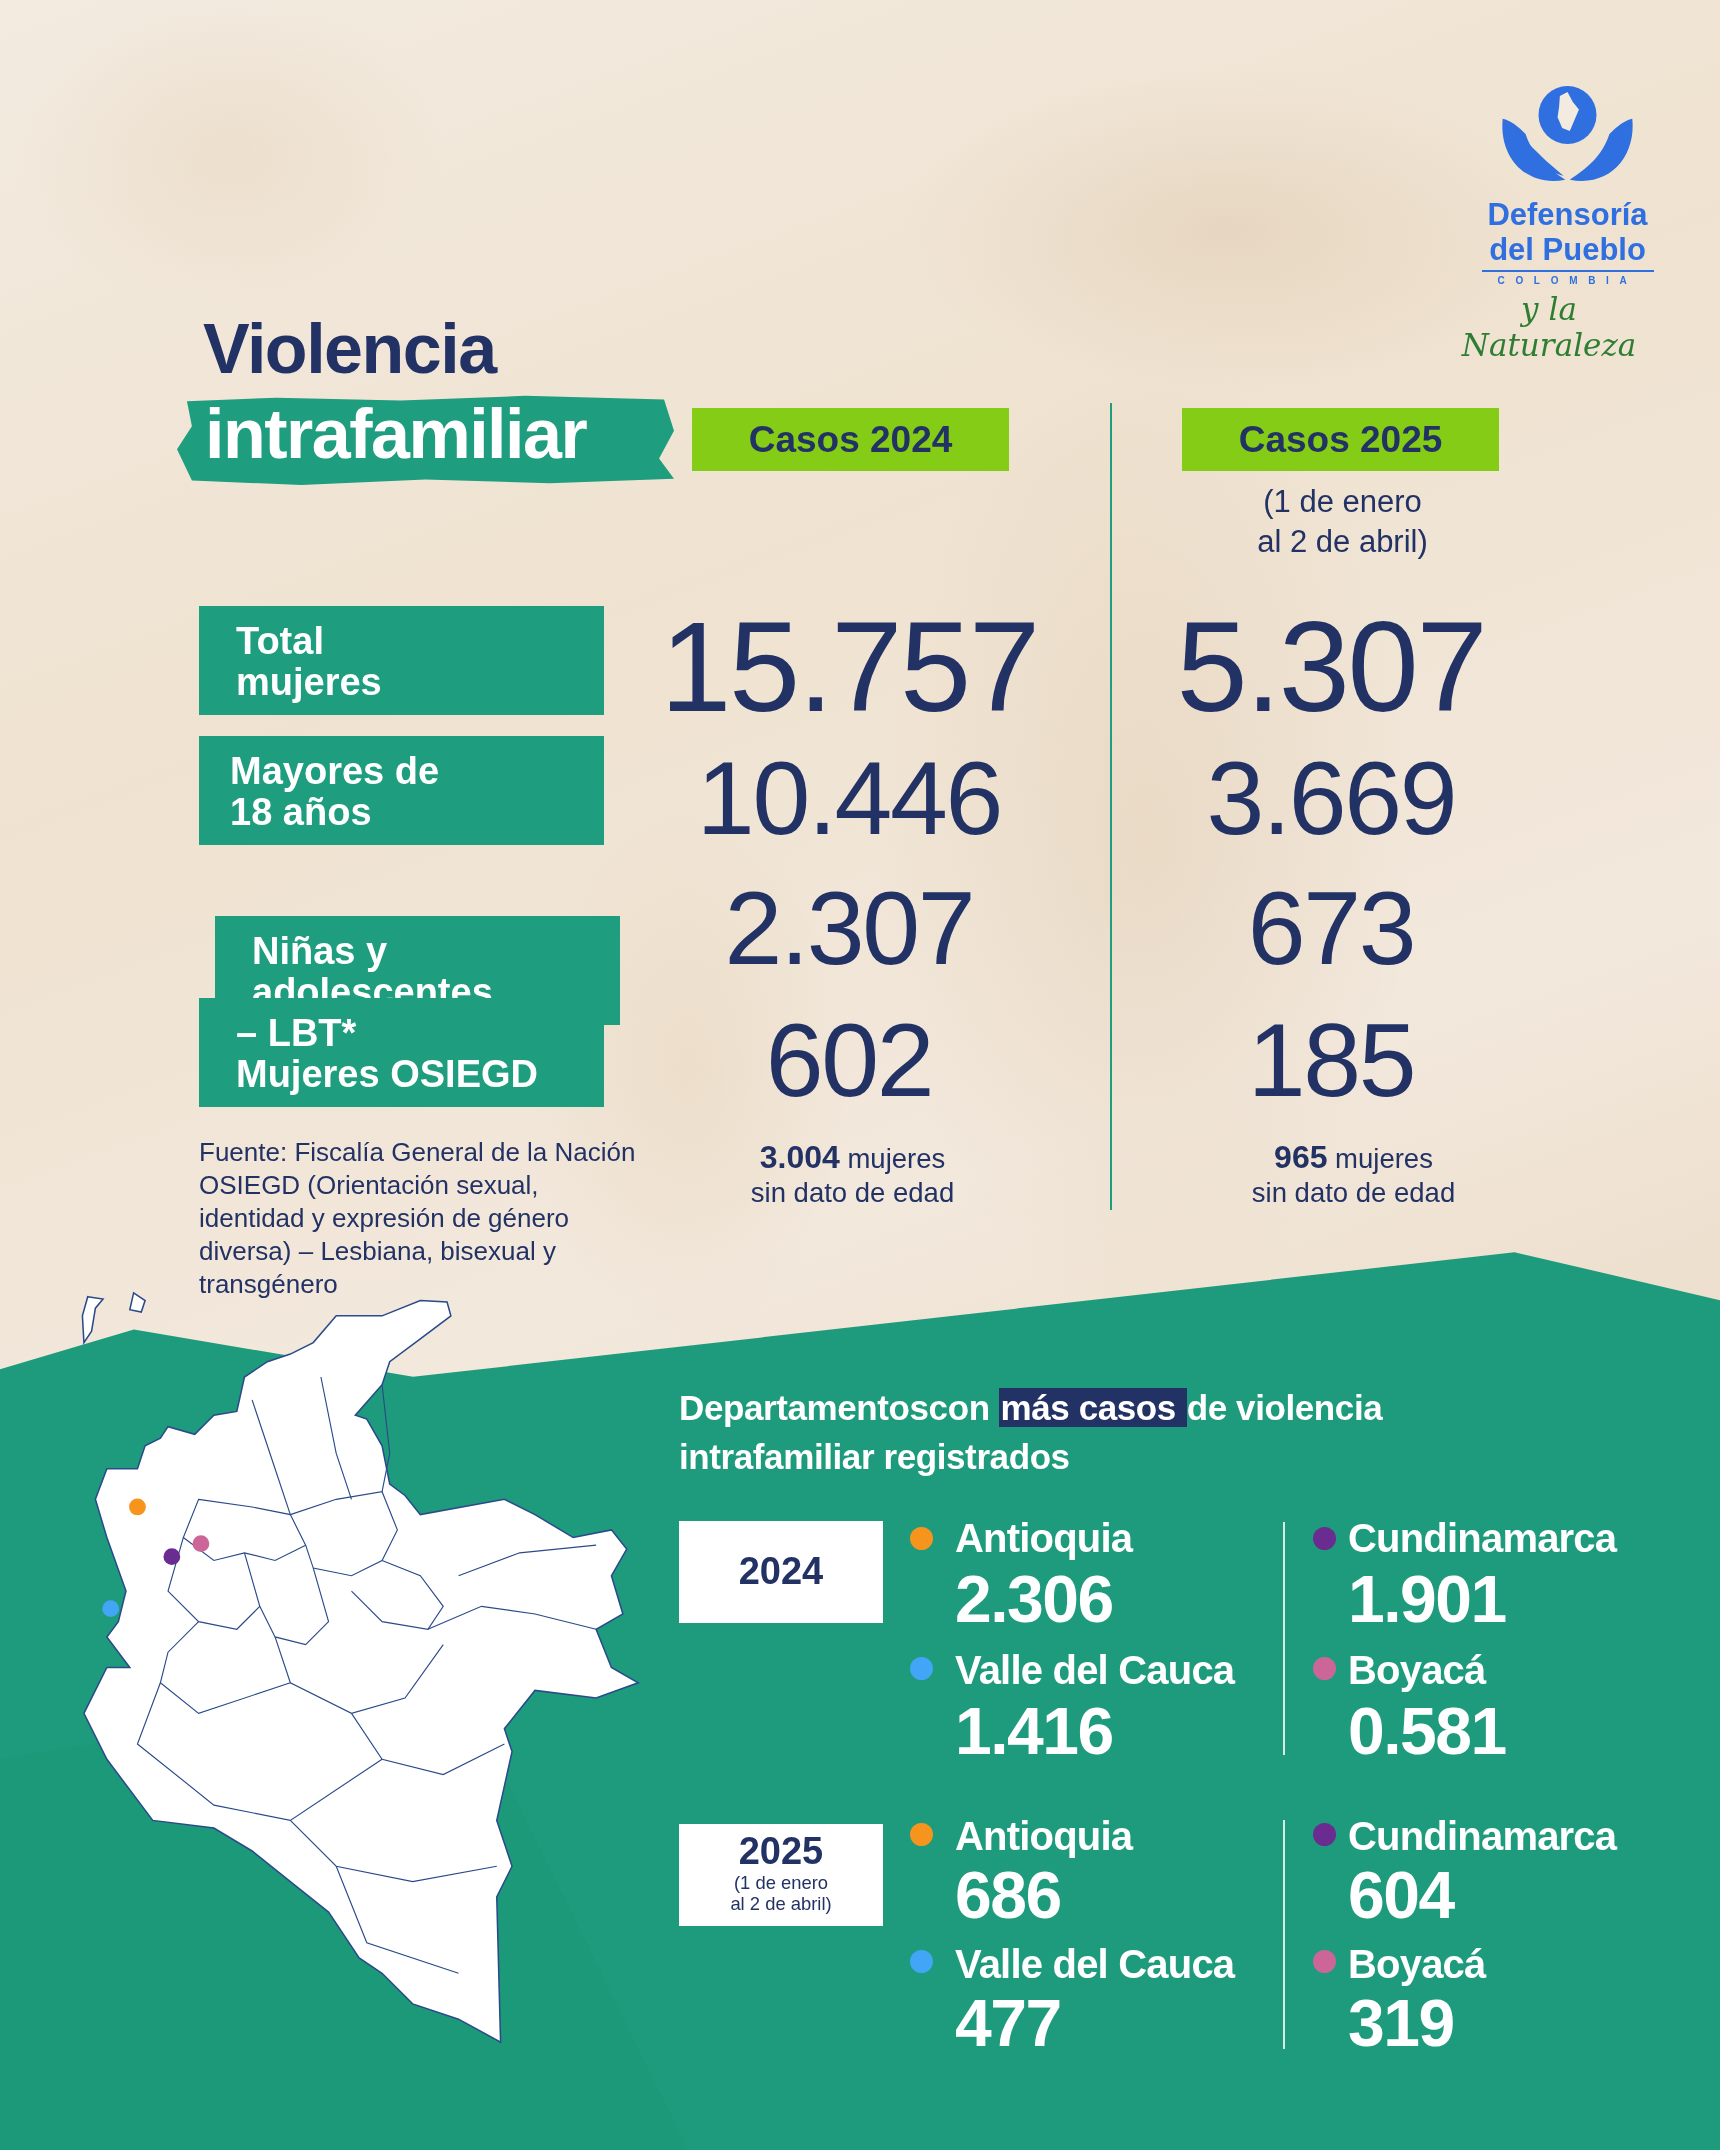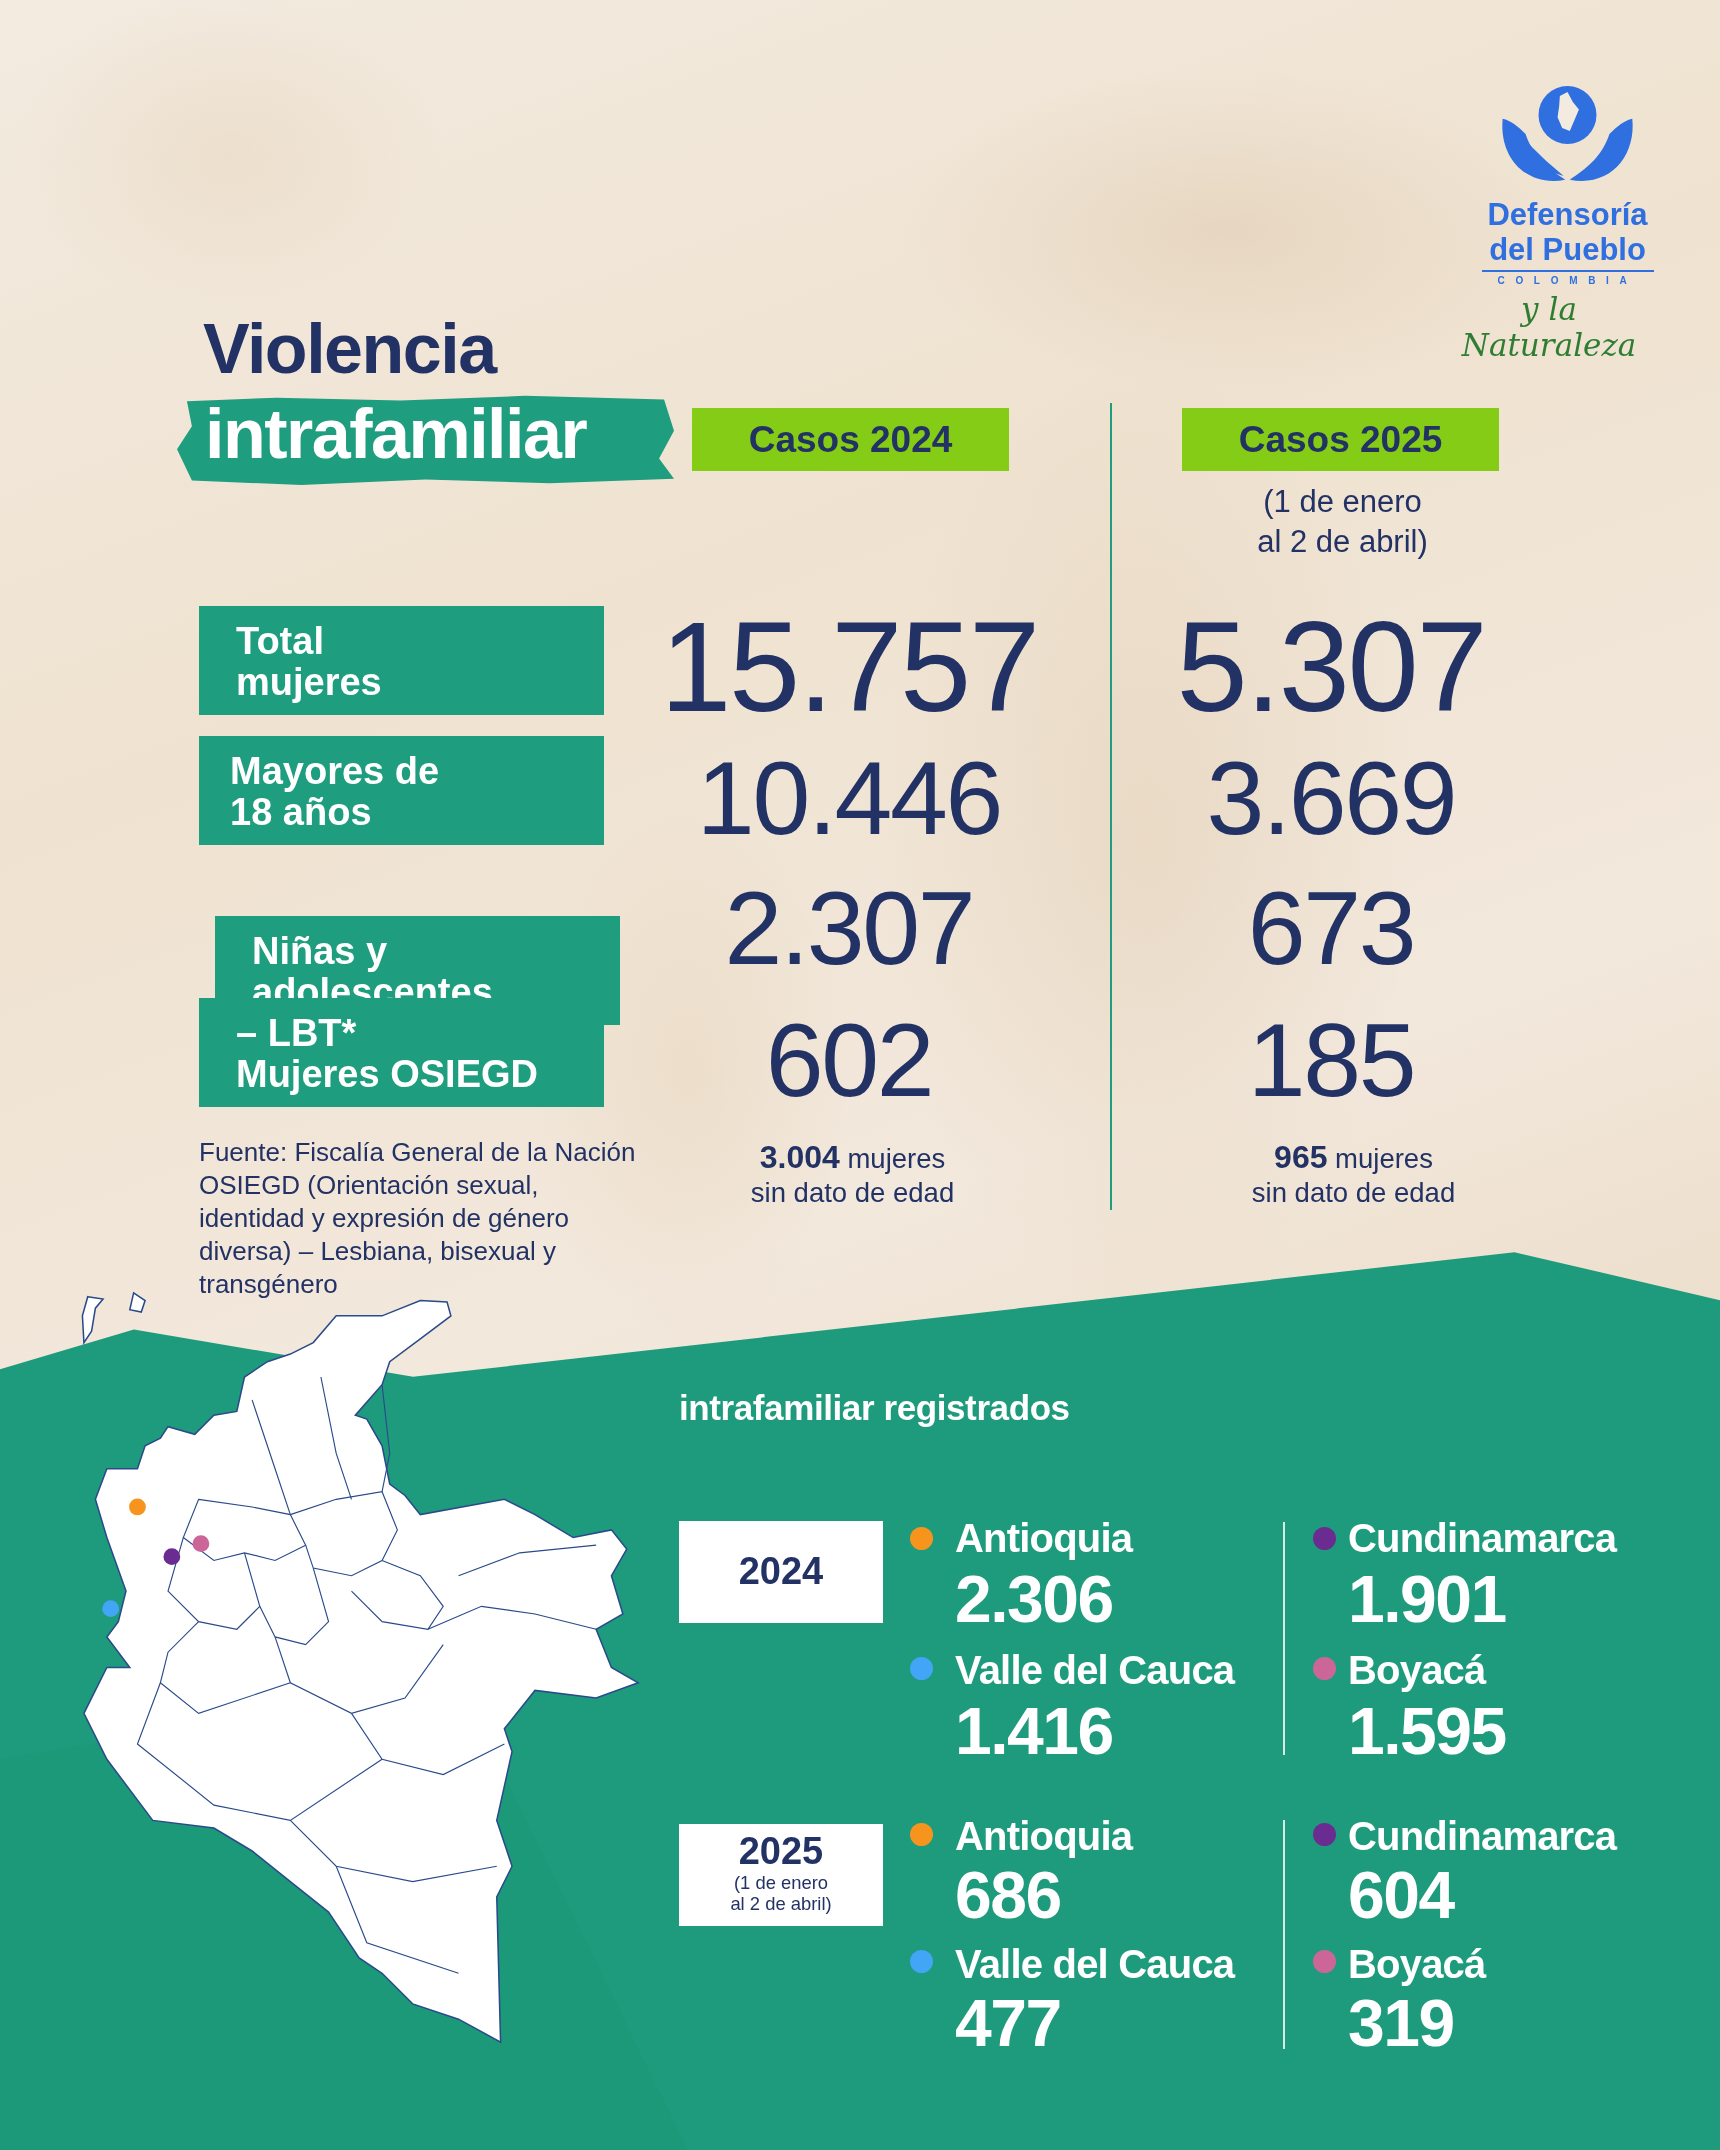--- a/index.html
+++ b/index.html
@@ -157,20 +157,21 @@
     <path d="M340 120 L360 220 L380 280"></path>
     <path d="M420 130 L430 220 L420 270"></path>
   </g>
   <circle cx="100" cy="290" r="11" fill="#f7941d"></circle>
   <circle cx="145" cy="355" r="11" fill="#6a2c91"></circle>
   <circle cx="183" cy="338" r="11" fill="#cc6699"></circle>
   <circle cx="65" cy="423" r="11" fill="#42a5f5"></circle>
 </svg>
 
 <div class="dept-title">
+  <div><span>Departamentoscon </span><span class="hl">más casos </span><span>de violencia</span></div>
   <div>intrafamiliar registrados</div>
 </div>
 
 <div class="year-box" style="top:1521px;height:102px;padding-top:29px;text-align:center;">
   <div class="y">2024</div>
 </div>
 <div class="vsep" style="top:1522px;height:233px;"></div>
 
 <div class="dot" style="left: 910px; top: 1527px; background: rgb(247, 148, 29);"></div>
 <div class="dname" style="left:955px;top:1518px;">Antioquia</div>
@@ -179,21 +180,21 @@
 <div class="dot" style="left: 1313px; top: 1527px; background: rgb(106, 44, 145);"></div>
 <div class="dname" style="left:1348px;top:1518px;">Cundinamarca</div>
 <div class="dval" style="left:1348px;top:1566px;">1.901</div>
 
 <div class="dot" style="left: 910px; top: 1657px; background: rgb(66, 165, 245);"></div>
 <div class="dname" style="left:955px;top:1650px;">Valle del Cauca</div>
 <div class="dval" style="left:955px;top:1698px;">1.416</div>
 
 <div class="dot" style="left: 1313px; top: 1657px; background: rgb(204, 102, 153);"></div>
 <div class="dname" style="left:1348px;top:1650px;">Boyacá</div>
-<div class="dval" style="left:1348px;top:1698px;">1.595</div>
+<div class="dval" style="left:1348px;top:1698px;">0.581</div>
 
 <div class="year-box" style="top:1824px;height:102px;padding-top:6.1px;">
   <div class="y">2025</div>
   <div class="s">(1 de enero</div>
   <div class="s">al 2 de abril)</div>
 </div>
 <div class="vsep" style="top:1820px;height:229px;"></div>
 
 <div class="dot" style="left: 910px; top: 1823px; background: rgb(247, 148, 29);"></div>
 <div class="dname" style="left:955px;top:1816px;">Antioquia</div>

